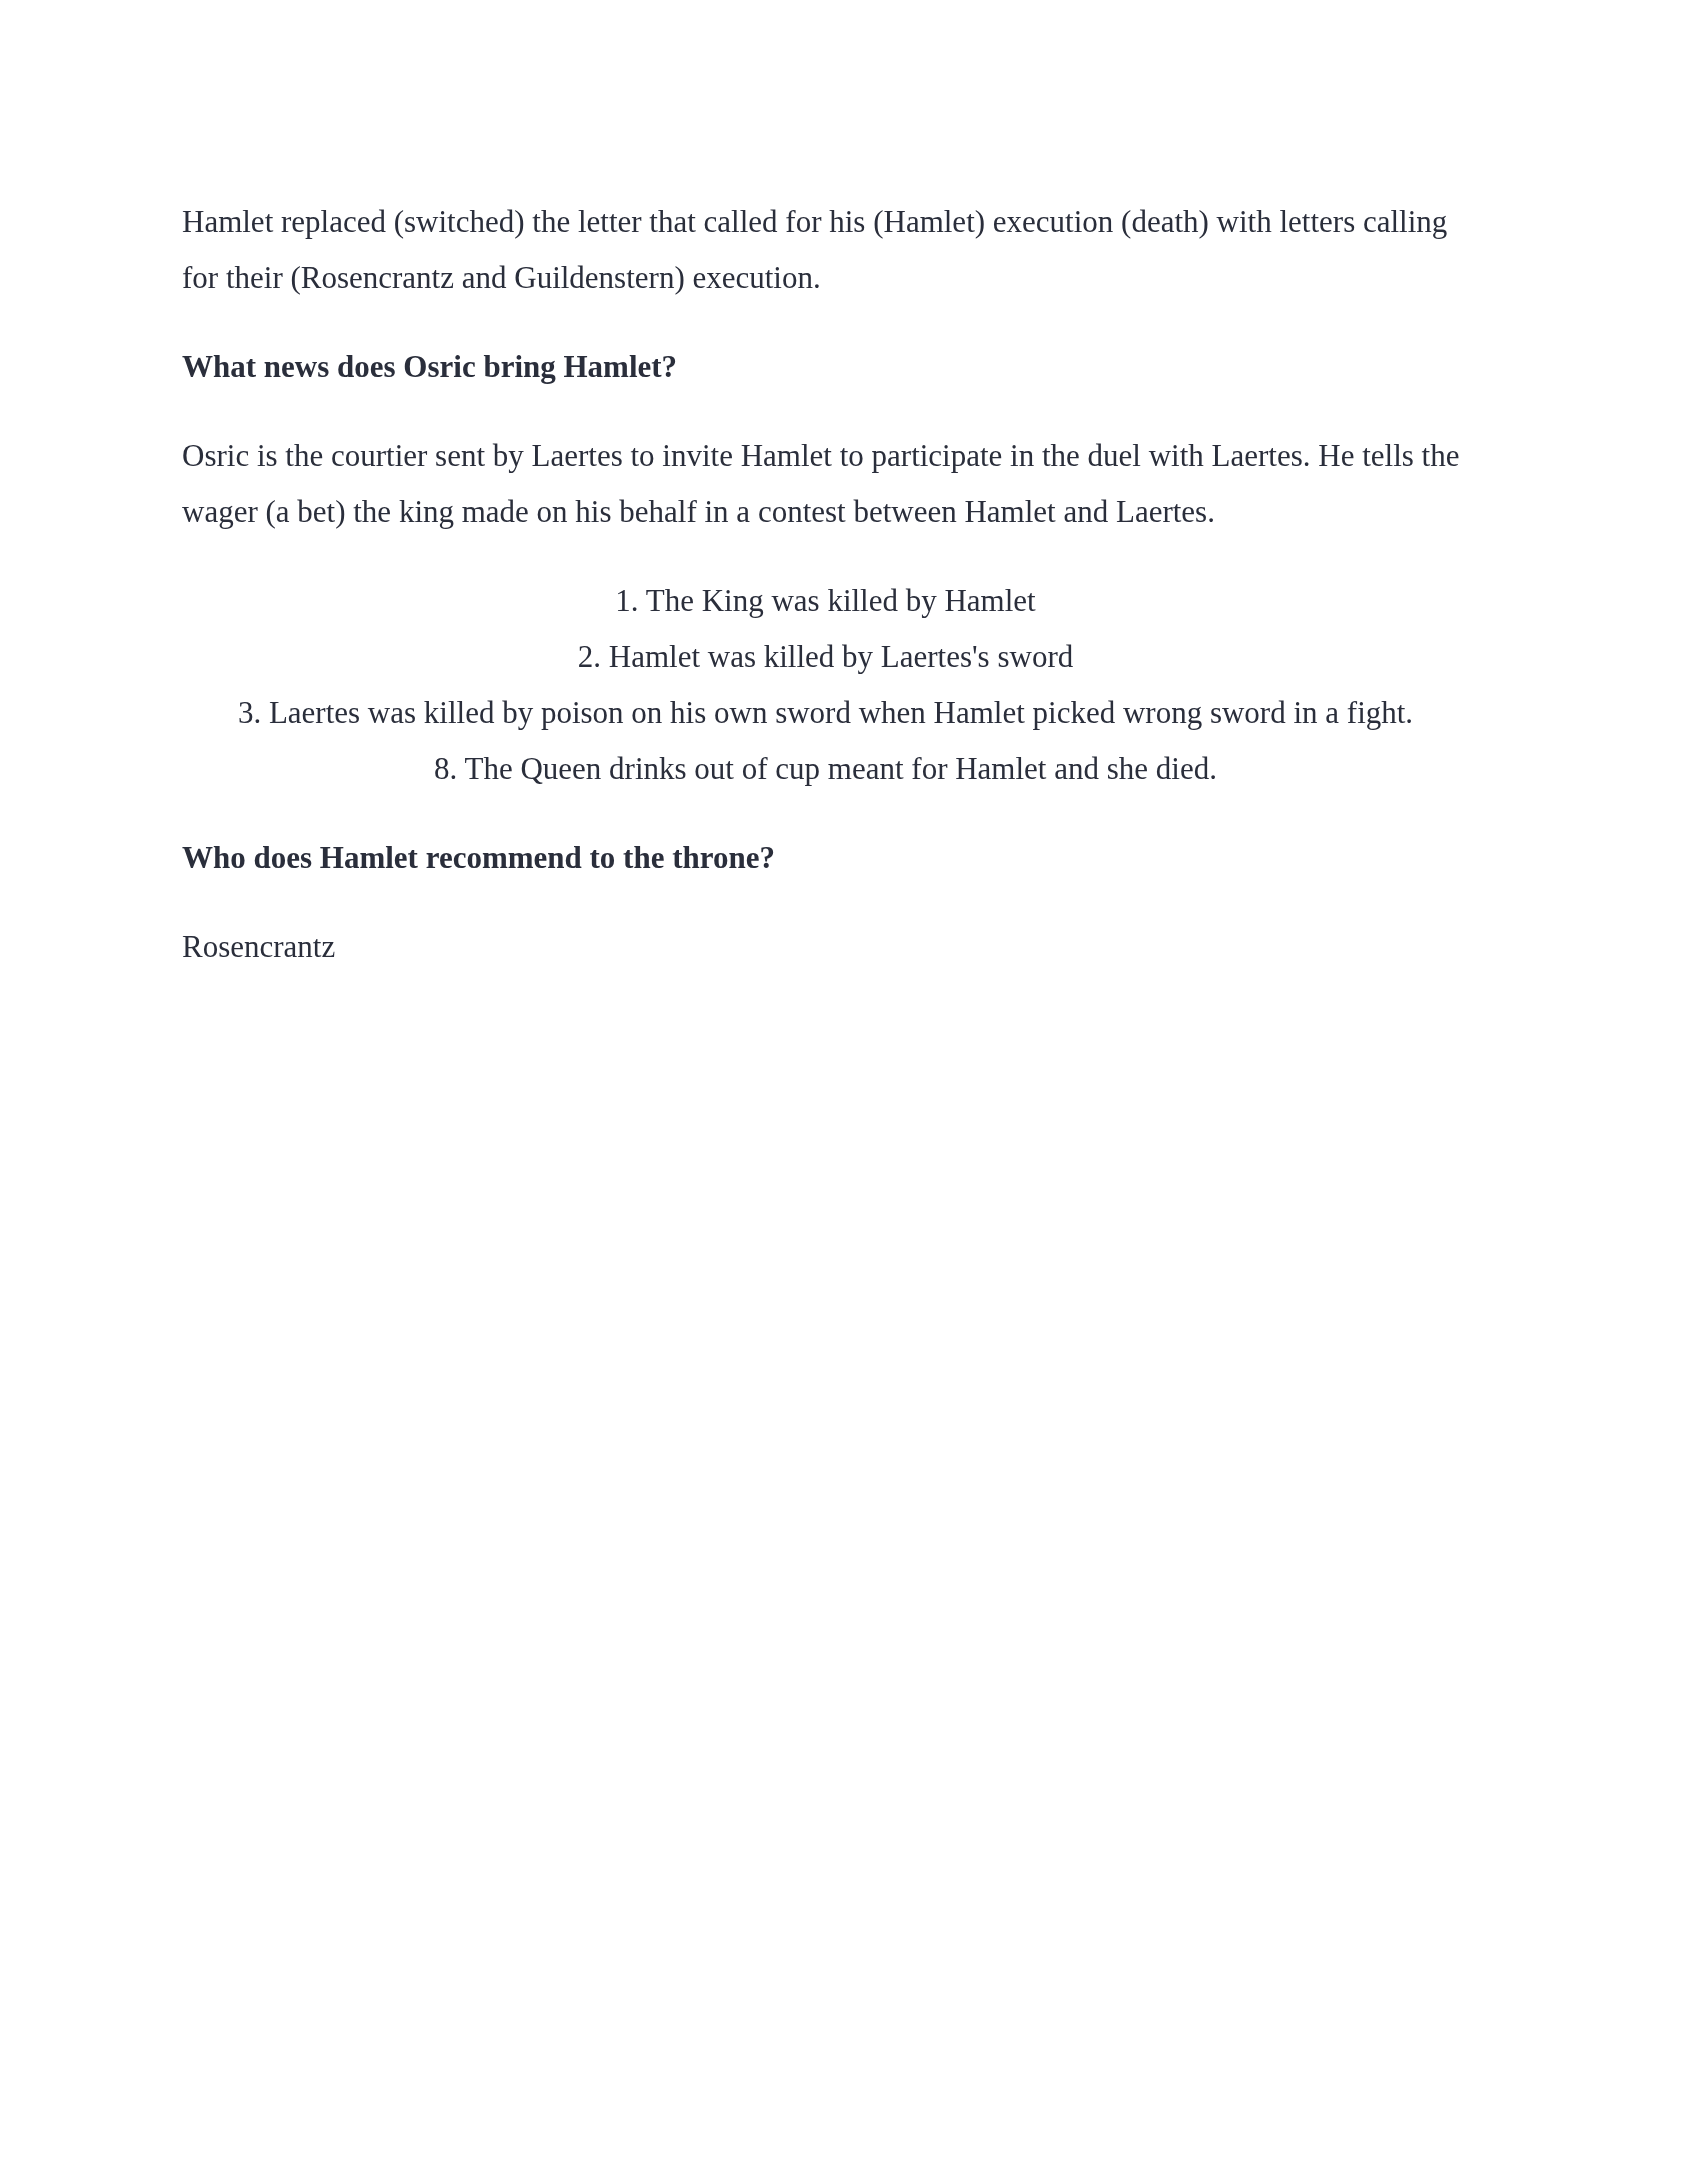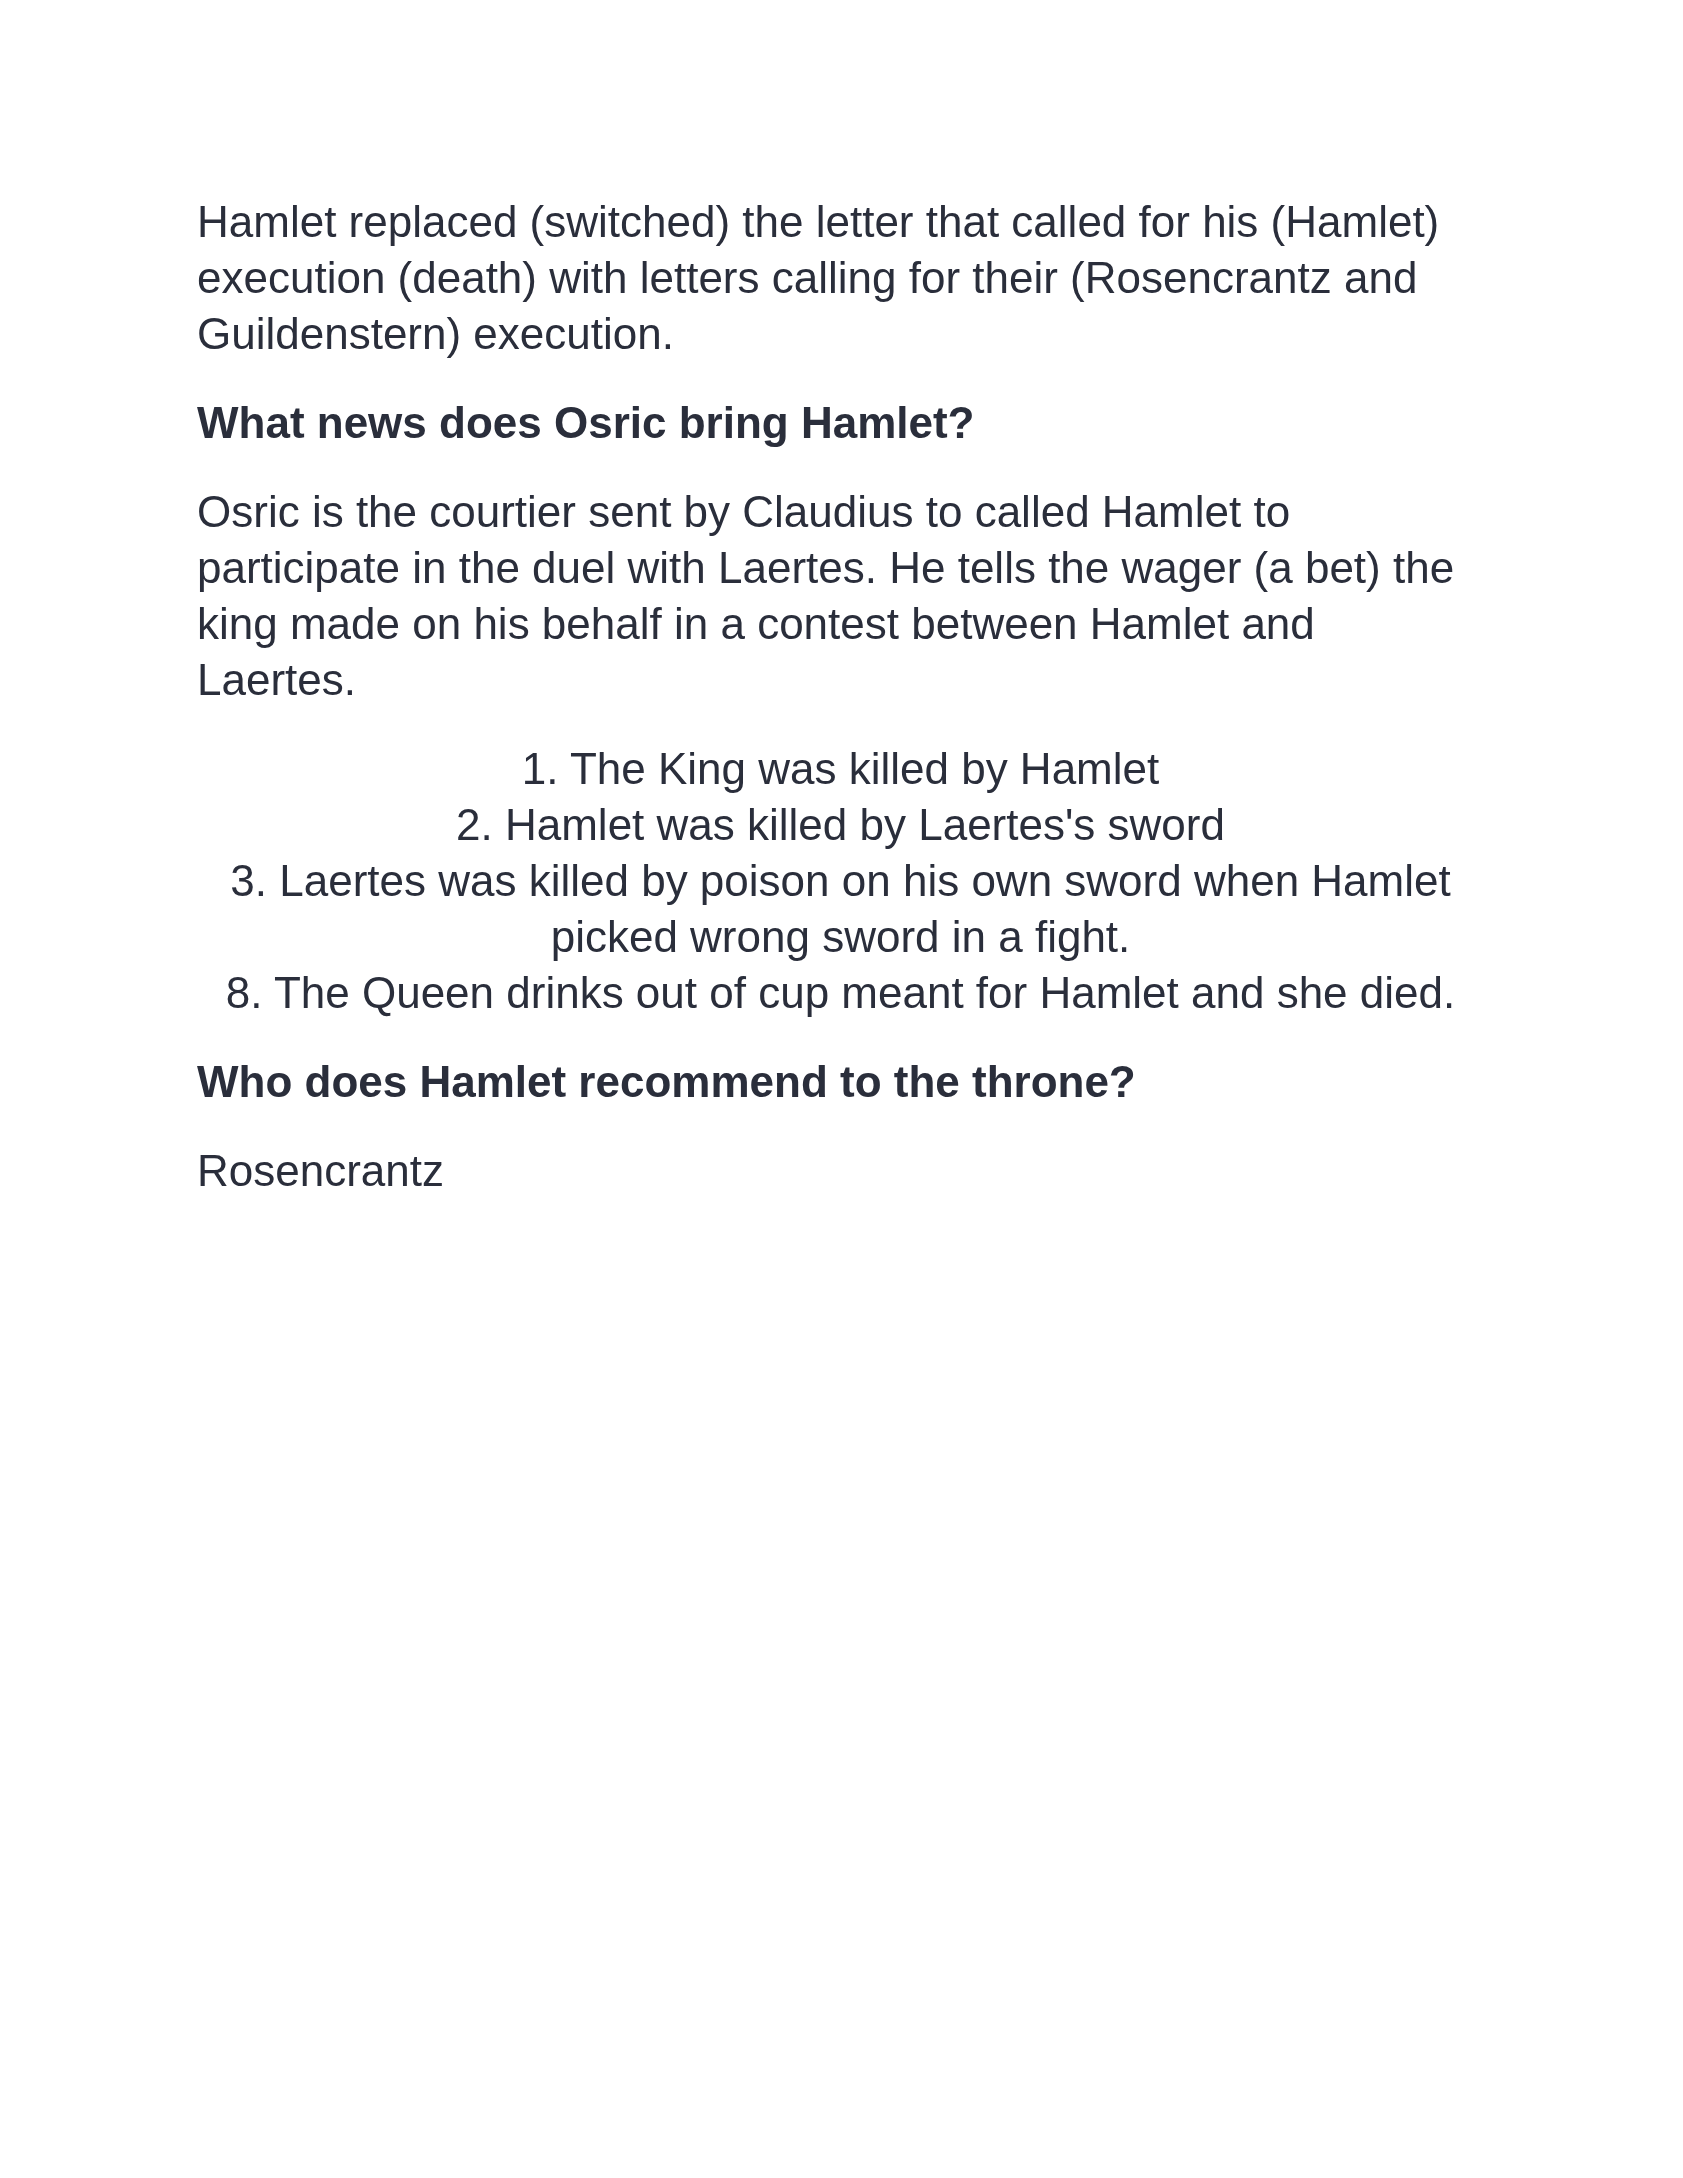--- a/index.html
+++ b/index.html
@@ -1,36 +1,36 @@
 <!DOCTYPE html>
 <html><head>
   <meta charset="utf-8">
   <style>
     html, body { margin: 0; padding: 0; background: #ffffff; }
     body { width: 1683px; height: 2178px; position: relative; overflow: hidden; }
     .page {
-      position: absolute; left: 197px; top: 194px; width: 1287px;
-      font-family: Liberation Sans, sans-serif;
+      position: absolute; left: 182px; top: 194px; width: 1287px;
+      font-family: Liberation Serif, serif;
       color: #2a2e3b;
-      font-size: 44px;
+      font-size: 31px;
       line-height: 56px;
     }
     p { margin: 0; }
     .para { margin-bottom: 33px; }
     .q { font-weight: bold; margin-bottom: 33px; }
     .list { margin-bottom: 33px; }
     .list div { margin: 0; text-align: center; }
   </style>
 </head>
 <body>
 
 <div class="page">
   <p class="para">Hamlet replaced (switched) the letter that called for his (Hamlet) execution (death) with letters calling for their (Rosencrantz and Guildenstern) execution.</p>
   <p class="q">What news does Osric bring Hamlet?</p>
-  <p class="para">Osric is the courtier sent by Claudius to called Hamlet to participate in the duel with Laertes. He tells the wager (a bet) the king made on his behalf in a contest between Hamlet and Laertes.</p>
+  <p class="para">Osric is the courtier sent by Laertes to invite Hamlet to participate in the duel with Laertes. He tells the wager (a bet) the king made on his behalf in a contest between Hamlet and Laertes.</p>
   <div class="list">
     <div>1. The King was killed by Hamlet</div>
     <div>2. Hamlet was killed by Laertes's sword</div>
     <div>3. Laertes was killed by poison on his own sword when Hamlet picked wrong sword in a fight.</div>
     <div>8. The Queen drinks out of cup meant for Hamlet and she died.</div>
   </div>
   <p class="q">Who does Hamlet recommend to the throne?</p>
   <p class="para">Rosencrantz</p>
 </div>
 

